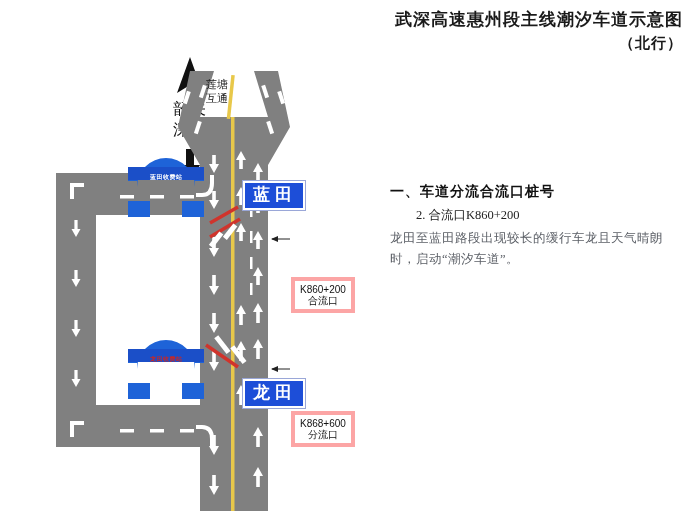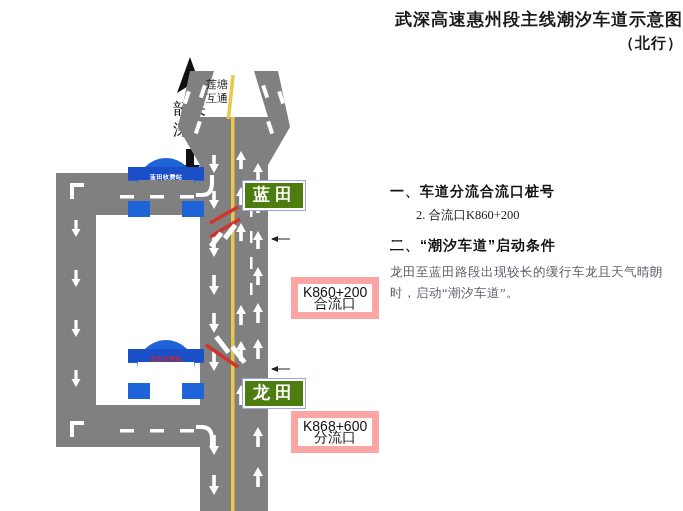--- a/index.html
+++ b/index.html
@@ -20,21 +20,21 @@
 
   
   .diagram{position:absolute;left:0;top:55px;width:380px;height:456px;}
   .svgmap{position:absolute;left:0;top:0;}
 
   
   .lbl{position:absolute;font-size:11px;line-height:13px;color:#222;white-space:nowrap;}
   .lbl-interchange{left:206px;top:22px;text-align:center;font-size:11px;line-height:14px;}
 
   .city-sign{
-    position:absolute;background:#4d7c0f;border:2px solid #ffffff;
+    position:absolute;background:#1d4ed8;border:2px solid #ffffff;
     box-shadow:0 0 0 1px #9aa7d8;
     color:#ffffff;font-size:17px;font-weight:bold;letter-spacing:5px;
     padding:2px 6px 3px 8px;line-height:20px;
   }
   .city-lantian{left:243px;top:126px;}
   .city-longtian{left:243px;top:324px;}
 
   .dir-label{position:absolute;font-size:16px;color:#111;letter-spacing:1px;}
   .dir-shaoguan{left:305px;top:94px;}
   .dir-shenzhen{left:163px;top:364px;}
@@ -47,22 +47,22 @@
   .toll-longtian{left:150px;top:300px;color:#C62828;}
 
   .g220{
     position:absolute;left:112px;top:200px;width:14px;
     font-size:8px;color:#ffffff;font-weight:bold;line-height:10px;
     writing-mode:vertical-rl;text-orientation:upright;letter-spacing:1px;
   }
 
   
   .callout{
-    position:absolute;border:7px solid #fca5a5;background:#fff;
-    font-size:14px;line-height:11px;text-align:center;color:#111;
+    position:absolute;border:4px solid #fca5a5;background:#fff;
+    font-size:10px;line-height:11px;text-align:center;color:#111;
     padding:3px 5px;white-space:nowrap;
   }
   .callout-merge{left:291px;top:222px;}
   .callout-split{left:291px;top:356px;}
 
   
   .infopanel{position:absolute;left:390px;top:178px;width:280px;}
   .info-h{font-size:14px;font-weight:bold;color:#111;letter-spacing:1px;line-height:26px;}
   .info-li{font-size:12.5px;color:#222;line-height:22px;margin-left:26px;font-family:"Liberation Serif","DejaVu Serif",serif;}
   .info-h2{font-size:14px;font-weight:bold;color:#111;letter-spacing:1px;line-height:30px;margin-top:4px;}
@@ -258,17 +258,16 @@
         <rect x="7" y="0" width="8" height="18" fill="#111"></rect>
         <path d="M1,16 L21,16 L11,33 Z" fill="#111"></path>
       </svg>
     </div>
 
   </div>
 
   <div class="infopanel">
     <div class="info-h">一、车道分流合流口桩号</div>
     <div class="info-li">2. 合流口K860+200</div>
-    <div class="info-h2">二、“潮汐车道”启动条件</div>
     <div class="info-para">龙田至蓝田路段出现较长的缓行车龙且天气晴朗时，启动“潮汐车道”。</div>
   </div>
 
 </div>
 
 </body></html>

